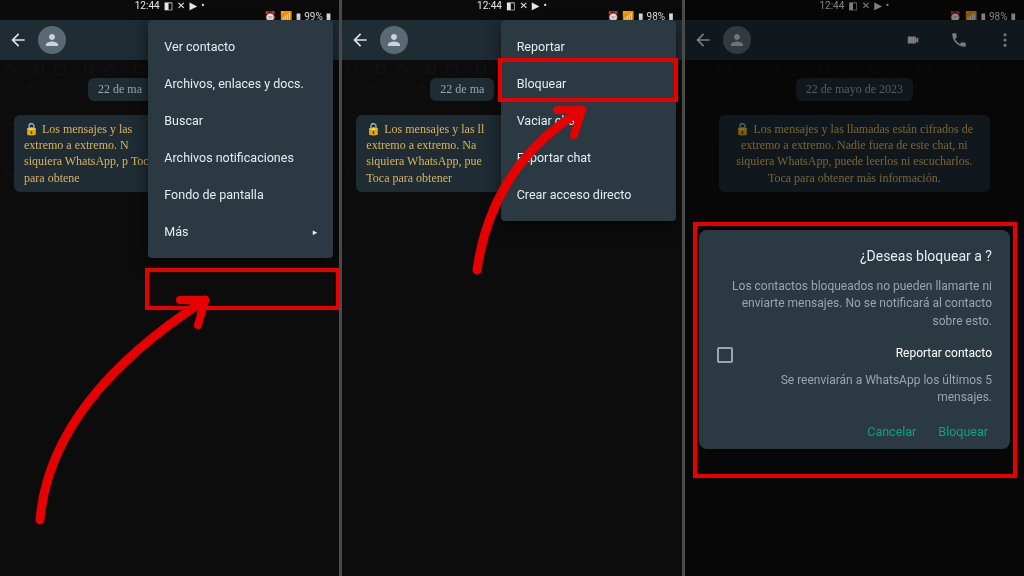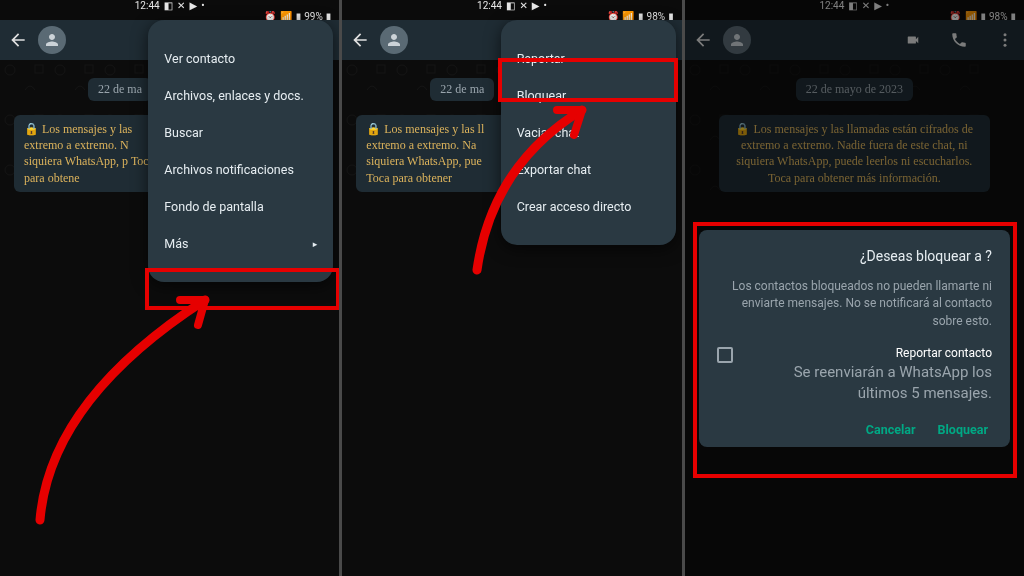--- a/index.html
+++ b/index.html
@@ -102,24 +102,24 @@
     width: 80%;
     line-height: 1.35;
     margin-top: 14px;
   }
   
   .menu {
     position: absolute;
     top: 20px;
     right: 6px;
     background: #2a3942;
-    border-radius: 16px;
+    border-radius: 4px;
     box-shadow: 0 4px 16px rgba(0,0,0,0.6);
     z-index: 20;
-    padding: 20px 0;
+    padding: 8px 0;
     min-width: 185px;
   }
   .menu-item {
     color: #e6edf1;
     font-size: 12.5px;
     padding: 11px 16px;
     display: flex;
     align-items: center;
     white-space: nowrap;
   }
@@ -145,23 +145,23 @@
     z-index: 20;
     text-align: right;
   }
   .dialog-title { font-size: 14px; margin-bottom: 14px; }
   .dialog-body { font-size: 12px; color: #9aa5ad; line-height: 1.45; margin-bottom: 16px; }
   .dialog-check-row { display: flex; gap: 12px; margin-bottom: 18px; }
   .dialog-check {
     width: 16px; height: 16px; border: 2px solid #9aa5ad; border-radius: 2px; flex-shrink: 0; margin-top: 1px;
   }
   .dialog-check-text { font-size: 12px; color: #ffffff; }
-  .dialog-check-sub { font-size: 15px; color: #9aa5ad; margin-top: 2px; line-height: 1.4; }
+  .dialog-check-sub { font-size: 12px; color: #9aa5ad; margin-top: 12px; line-height: 1.4; }
   .dialog-actions { display: flex; justify-content: flex-end; gap: 22px; padding-right: 4px; }
-  .dialog-btn { color: #00a884; font-size: 12.5px; font-weight: 700; }
+  .dialog-btn { color: #00a884; font-size: 12.5px; font-weight: 400; }
   
   .enc-chip.partial { width: 46%; margin-left: 14px; text-align: left; }
   .date-chip.partial { margin-left: 88px; margin-right: auto; }
 </style>
 </head>
 <body>
 
 <div class="phone">
   <div class="status-bar">
     <div class="status-left">

